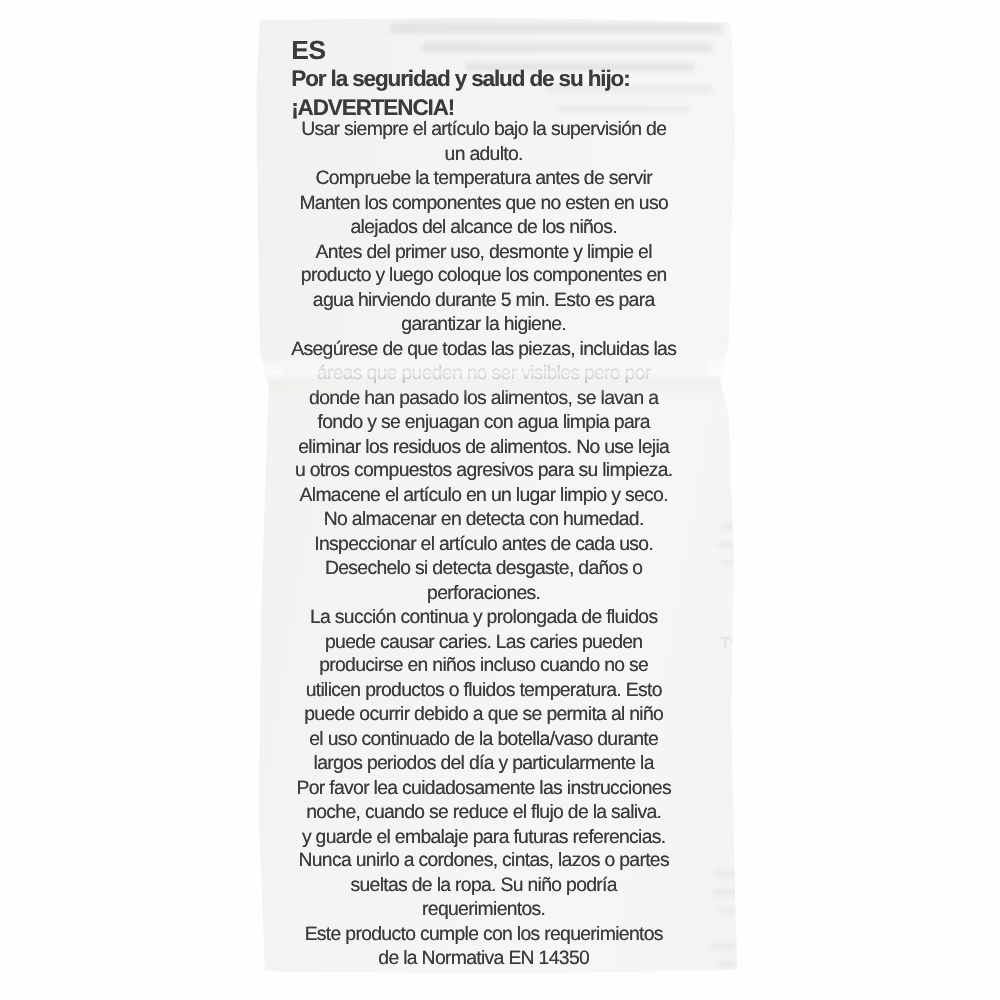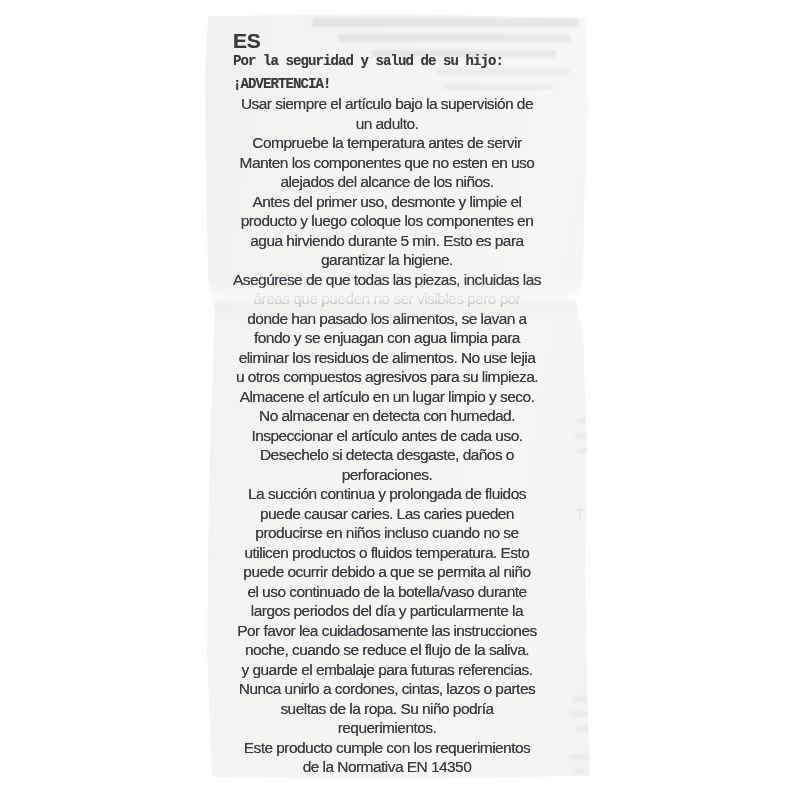--- a/index.html
+++ b/index.html
@@ -52,24 +52,23 @@
   }
   
   .content{position:absolute;inset:0;color:var(--text);}
   .lang{
     position:absolute;left:29px;top:15px;
     font-size:21px;font-weight:700;letter-spacing:-0.3px;
     text-shadow:0 0 0.5px rgba(59,59,63,0.7);
   }
   .heading{
     position:absolute;left:29px;
-    font-size:14px;font-weight:700;letter-spacing:-0.9px;
+    font-size:18px;font-weight:700;letter-spacing:-0.9px;
     white-space:nowrap;
     text-shadow:0 0 0.4px rgba(59,59,63,0.55);
-    font-family:Liberation Mono, monospace;
   }
   .heading.h1{top:39px;}
   .heading.h2{top:62px;}
   .body-text{
     position:absolute;left:29px;top:80px;
     font-size:15.5px;letter-spacing:-0.55px;
     text-shadow:0 0 0.5px rgba(59,59,63,0.75);
   }
   .body-text .line{
     height:19.5px;line-height:19.5px;

